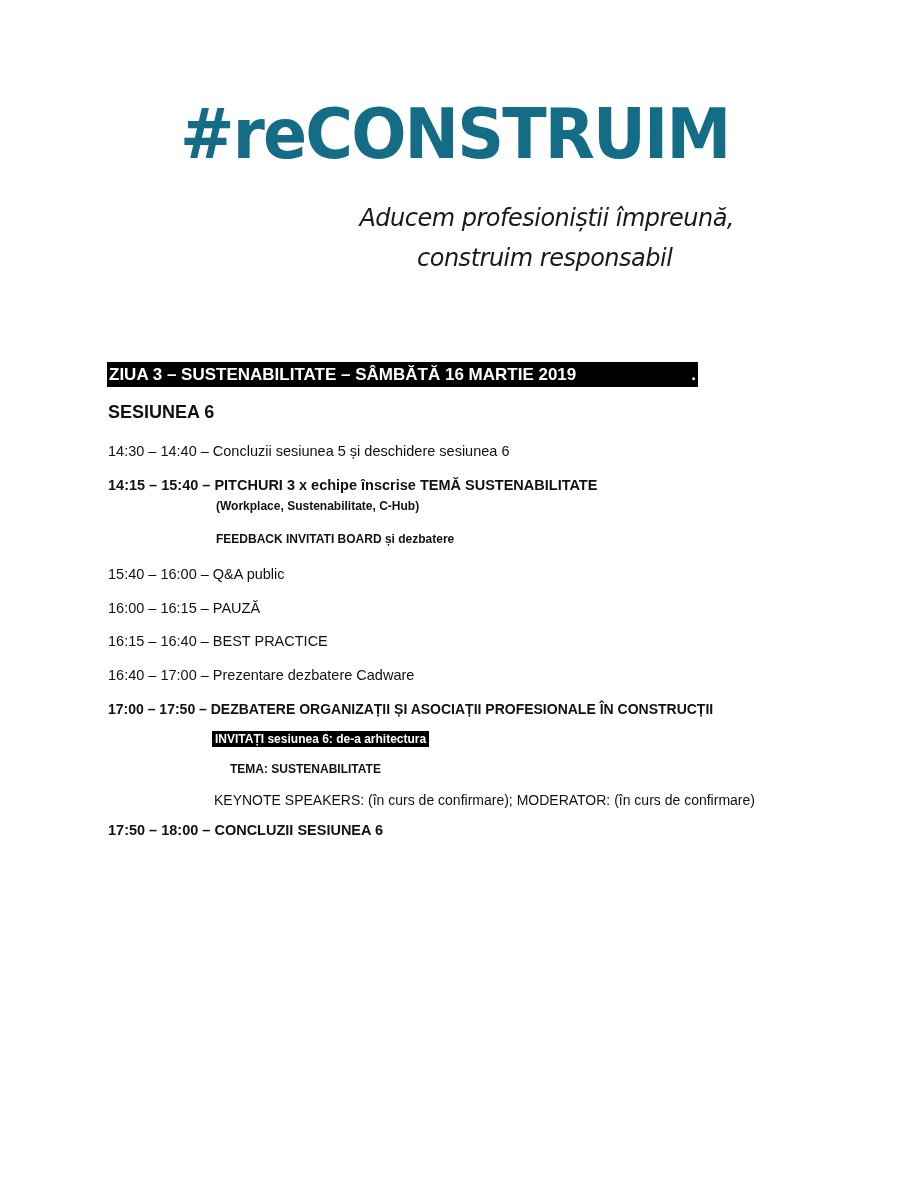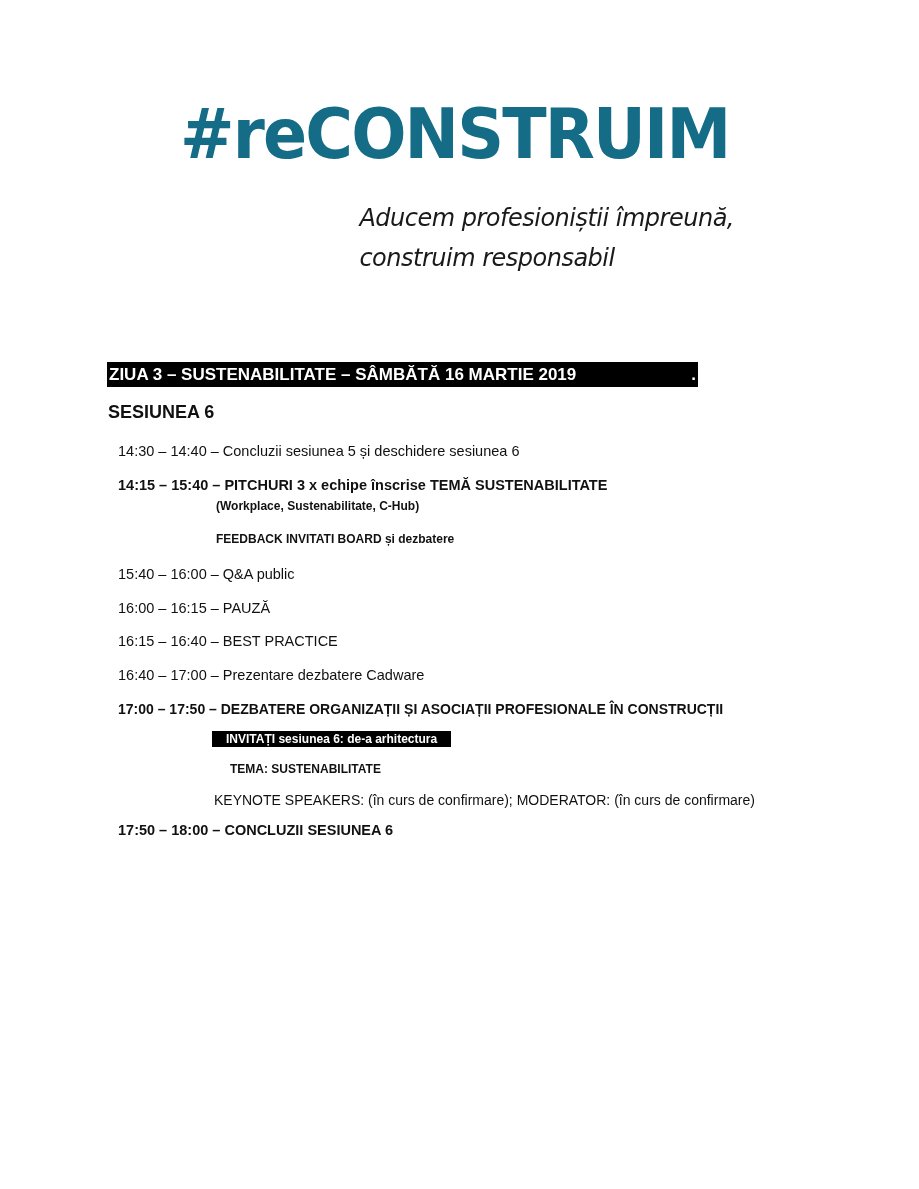--- a/index.html
+++ b/index.html
@@ -7,39 +7,39 @@
       width: 919px; height: 1189px; position: relative; overflow: hidden;
       font-family: "Liberation Sans", "DejaVu Sans", sans-serif; color: #111;
     }
     .logo {
       position: absolute; left: 180px; top: 92px;
       font-family: "DejaVu Sans", sans-serif; font-weight: bold;
       font-size: 70px; color: #146c86; letter-spacing: -2px; line-height: 84px;
       transform: scaleX(0.93); transform-origin: left top;
     }
     .tagline {
-      position: absolute; right: 185px; top: 198px; text-align: left;
+      position: absolute; right: 185px; top: 198px; text-align: center;
       font-family: "DejaVu Sans", sans-serif; font-style: italic;
       font-size: 24px; line-height: 40px; color: #1a1a1a; letter-spacing: -0.5px;
     }
     .day-bar {
       position: absolute; left: 107px; top: 362px; width: 591px; height: 25px;
       background: #000; color: #fff; font-weight: bold; font-size: 17px;
       line-height: 25px; box-sizing: border-box; padding-left: 2px;
       transform-origin: left top;
     }
     .day-bar .dot { position: absolute; right: 2px; top: 0; }
     .session-title {
       position: absolute; left: 108px; top: 402px; font-weight: bold; font-size: 18px; text-align: right;
     }
-    .row { position: absolute; left: 118px; font-size: 14.5px; white-space: nowrap; }
+    .row { position: absolute; left: 108px; font-size: 14.5px; white-space: nowrap; }
     .row.bold { font-weight: bold; }
     .sub { position: absolute; left: 216px; font-size: 12px; white-space: nowrap; }
     .sub.bold { font-weight: bold; }
-    .hl { background: #000; color: #fff; padding: 1px 14px; margin-left: -2px; }
+    .hl { background: #000; color: #fff; padding: 1px 3px; margin-left: -2px; }
   </style>
 </head>
 <body>
 
 <div class="logo">#reCONSTRUIM</div>
 <div class="tagline">
   <div>Aducem profesioniștii împreună,</div>
   <div style="padding-right:4px">construim responsabil</div>
 </div>
 

